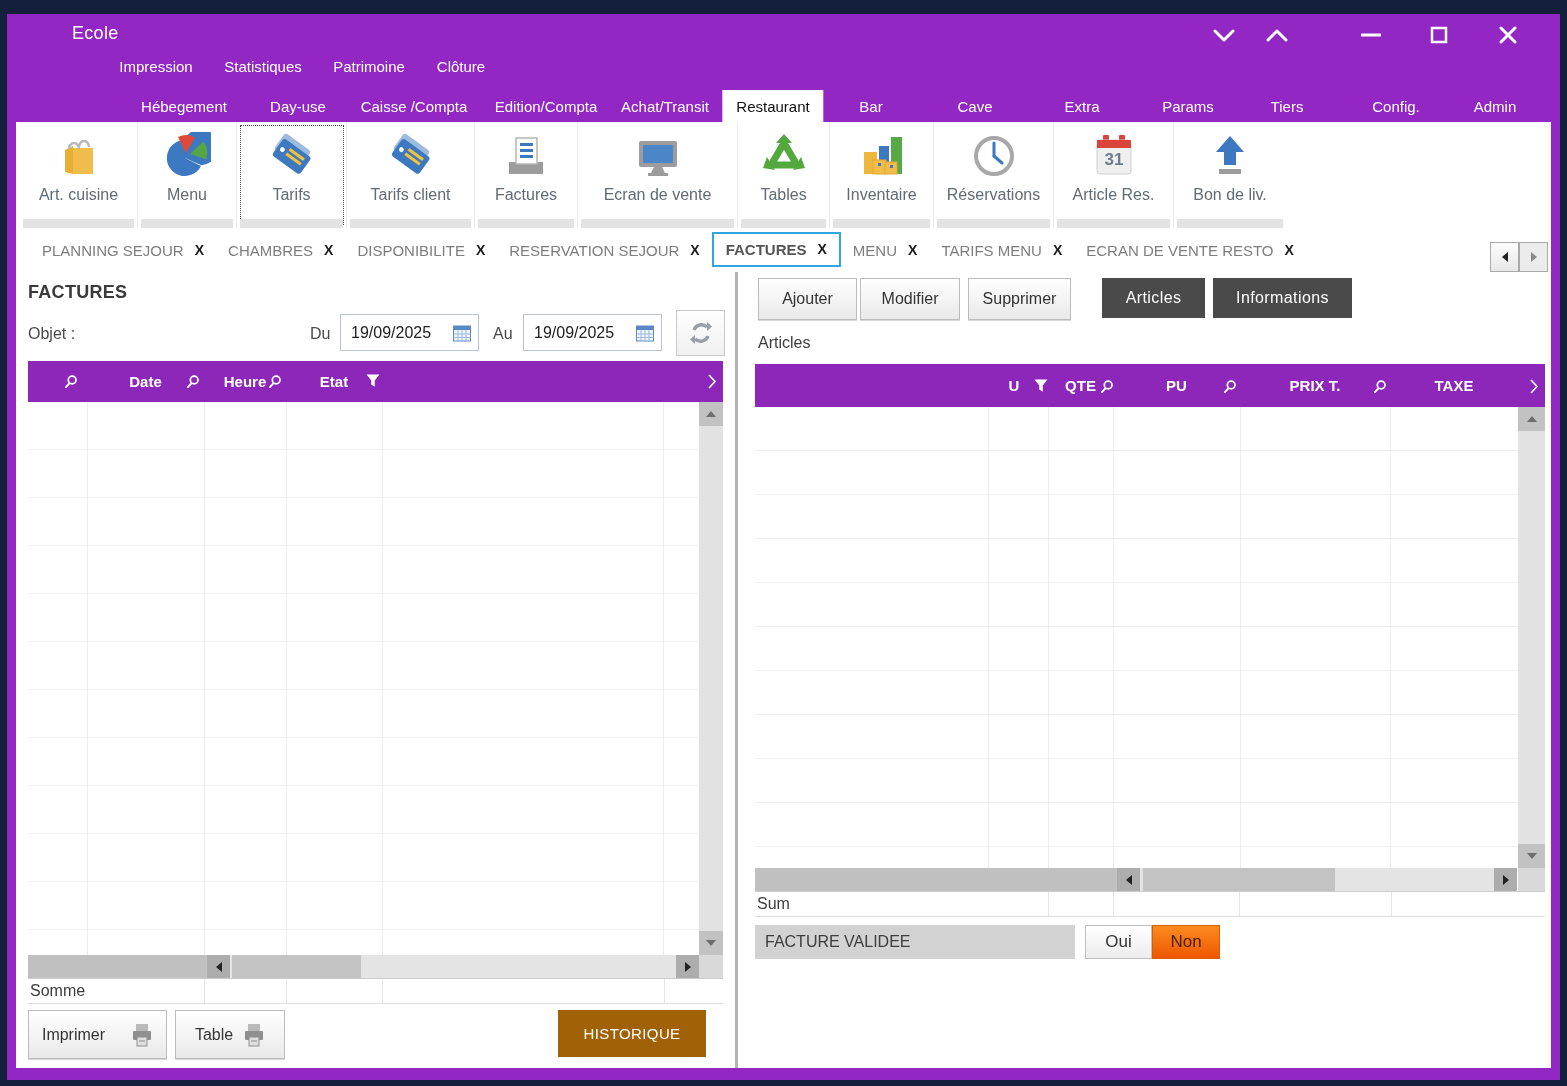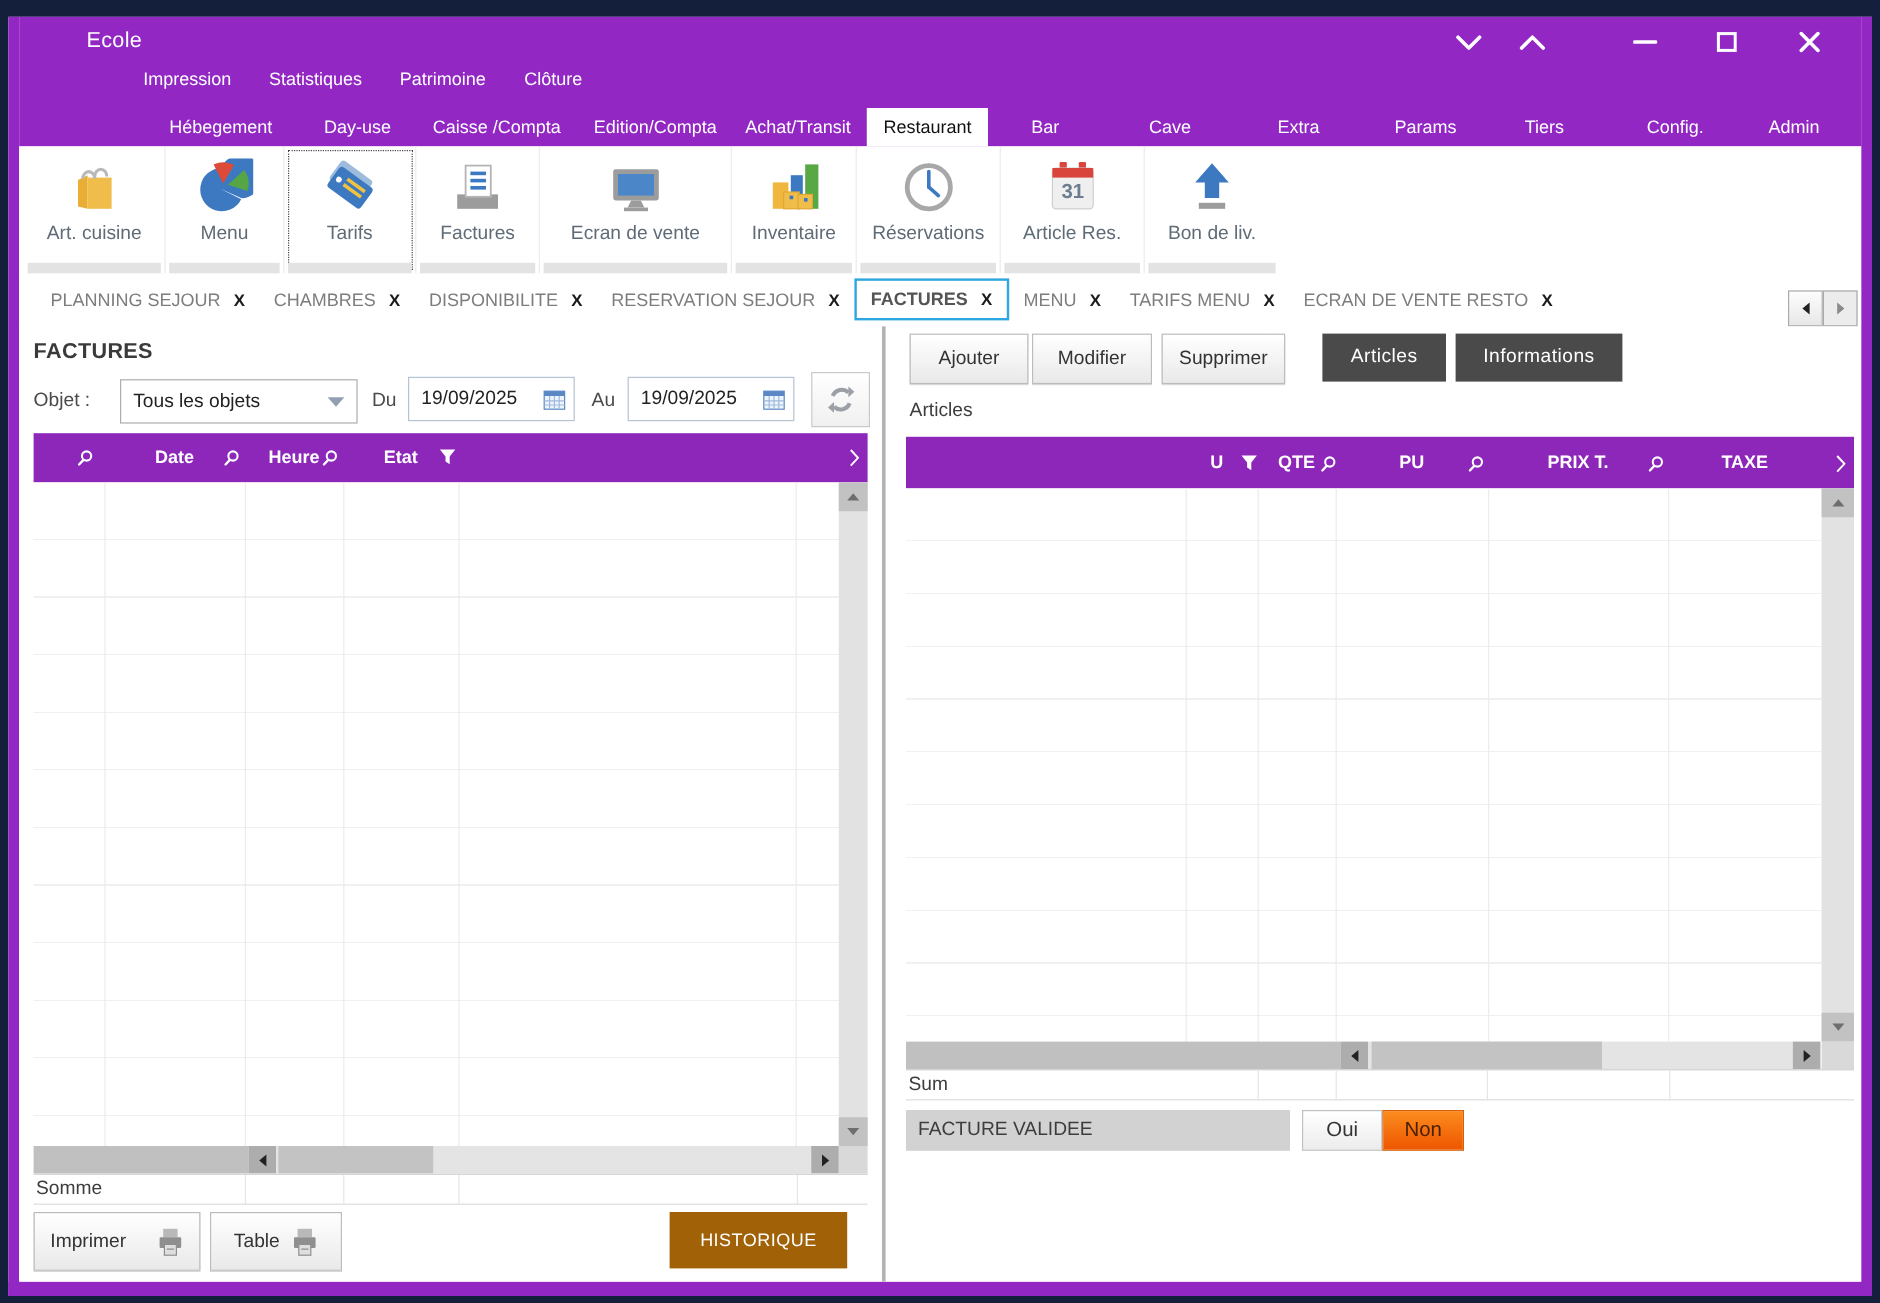--- a/index.html
+++ b/index.html
@@ -165,20 +165,36 @@
               <g transform="rotate(36 24 24)">
                 <rect x="7" y="14" width="34" height="21" rx="3" fill="#3c79c0"></rect>
                 <circle cx="12.5" cy="24.5" r="2.4" fill="#fff"></circle>
                 <rect x="18" y="18.5" width="18" height="3" fill="#f2c13d"></rect>
                 <rect x="18" y="24" width="18" height="3" fill="#f2c13d"></rect>
               </g>
             </svg>
       </span>
       <span class="tlabel">Tarifs</span>
     </div>
+    <div class="tool-item" style="width:128px">
+      <span class="ticon">
+        <svg width="48" height="48" viewBox="0 0 48 48">
+              <g transform="rotate(36 24 24) translate(-3 -5)">
+                <rect x="8" y="14" width="32" height="20" rx="3" fill="#9cbbdd"></rect>
+              </g>
+              <g transform="rotate(36 24 24)">
+                <rect x="7" y="14" width="34" height="21" rx="3" fill="#3c79c0"></rect>
+                <circle cx="12.5" cy="24.5" r="2.4" fill="#fff"></circle>
+                <rect x="18" y="18.5" width="18" height="3" fill="#f2c13d"></rect>
+                <rect x="18" y="24" width="18" height="3" fill="#f2c13d"></rect>
+              </g>
+            </svg>
+      </span>
+      <span class="tlabel">Tarifs client</span>
+    </div>
     <div class="tool-item" style="width:103px">
       <span class="ticon">
         <svg width="48" height="48" viewBox="0 0 48 48">
               <rect x="7" y="30" width="34" height="12" fill="#9c9c9c"></rect>
               <rect x="14" y="6" width="21" height="26" fill="#fff" stroke="#b5b5b5" stroke-width="1.5"></rect>
               <rect x="18" y="11" width="13" height="3" fill="#3c79c0"></rect>
               <rect x="18" y="17" width="13" height="3" fill="#3c79c0"></rect>
               <rect x="18" y="23" width="13" height="3" fill="#3c79c0"></rect>
             </svg>
       </span>
@@ -187,20 +203,31 @@
     <div class="tool-item" style="width:160px">
       <span class="ticon">
         <svg width="48" height="48" viewBox="0 0 48 48">
               <rect x="5" y="9" width="38" height="26" rx="2" fill="#9c9c9c"></rect>
               <rect x="9" y="13" width="30" height="18" fill="#4a86c8"></rect>
               <path d="M20 35 h8 l3 6 h-14 Z" fill="#9c9c9c"></path>
               <rect x="14" y="41" width="20" height="3" fill="#9c9c9c"></rect>
             </svg>
       </span>
       <span class="tlabel">Ecran de vente</span>
+    </div>
+    <div class="tool-item" style="width:92px">
+      <span class="ticon">
+        <svg width="48" height="48" viewBox="0 0 48 48">
+              <path d="M24 11 L37 33 H11 Z" fill="none" stroke="#53a83e" stroke-width="7" stroke-linejoin="round"></path>
+              <path d="M24 2 l8 9 h-16 Z" fill="#53a83e"></path>
+              <path d="M45 36 l-12 2 8 -13 Z" fill="#53a83e"></path>
+              <path d="M3 36 l12 2 -8 -13 Z" fill="#53a83e"></path>
+            </svg>
+      </span>
+      <span class="tlabel">Tables</span>
     </div>
     <div class="tool-item" style="width:104px">
       <span class="ticon">
         <svg width="48" height="48" viewBox="0 0 48 48">
               <rect x="33" y="5" width="11" height="37" fill="#58a845"></rect>
               <rect x="21" y="14" width="10" height="20" fill="#3c79c0"></rect>
               <rect x="6" y="20" width="13" height="22" fill="#efb73e"></rect>
               <rect x="15" y="28" width="13" height="14" fill="#f0bc4a" stroke="#e0a930"></rect>
               <rect x="27" y="30" width="12" height="12" fill="#f0bc4a" stroke="#e0a930"></rect>
               <rect x="20" y="31" width="3" height="3" fill="#3c79c0"></rect>
@@ -283,24 +310,20 @@
         </div>
   </div>
 
   <div class="content">
     <div class="panel-divider"></div>
 
     <section class="left-panel">
       <div class="panel-title">FACTURES</div>
 
       <span class="flabel" style="position:absolute;left:12px;top:53px">Objet :</span>
-      <div class="combo">
-        <span class="val">Tous les objets</span>
-        <span class="arr"></span>
-      </div>
       <span class="flabel" style="position:absolute;left:294px;top:53px">Du</span>
       <div class="datebox" style="left:324px;width:139px">
         <span class="val">19/09/2025</span>
         <svg width="20" height="20" viewBox="0 0 20 20">
               <rect x="1.5" y="3" width="17" height="15" fill="#eef4fb" stroke="#5b87c5"></rect>
               <rect x="1.5" y="3" width="17" height="4" fill="#5b87c5"></rect>
               <line x1="6" y1="7" x2="6" y2="18" stroke="#9db9dd"></line>
               <line x1="10" y1="7" x2="10" y2="18" stroke="#9db9dd"></line>
               <line x1="14" y1="7" x2="14" y2="18" stroke="#9db9dd"></line>
               <line x1="1.5" y1="11" x2="18.5" y2="11" stroke="#9db9dd"></line>

